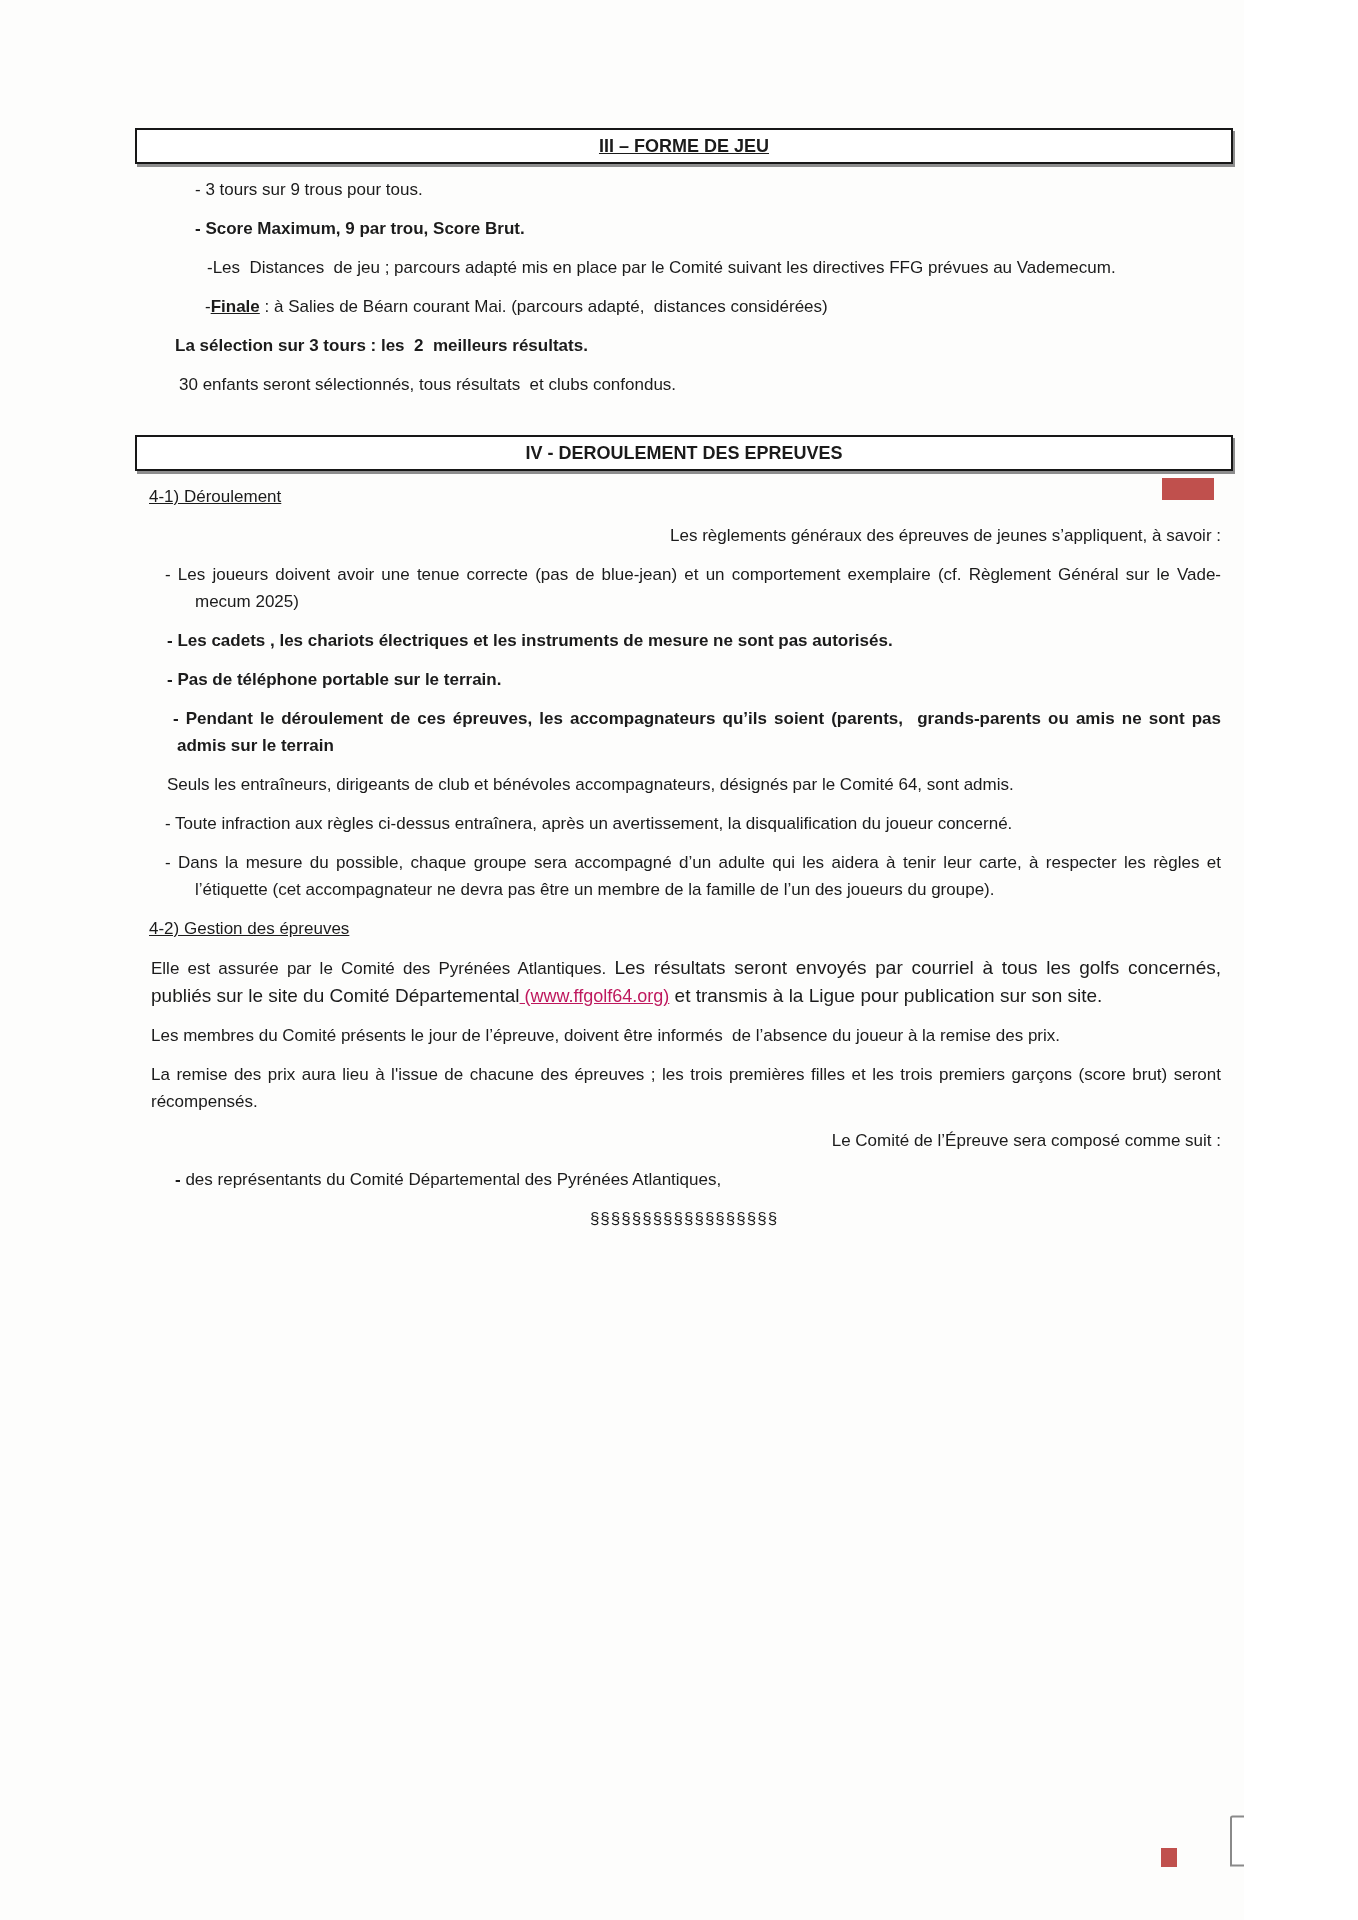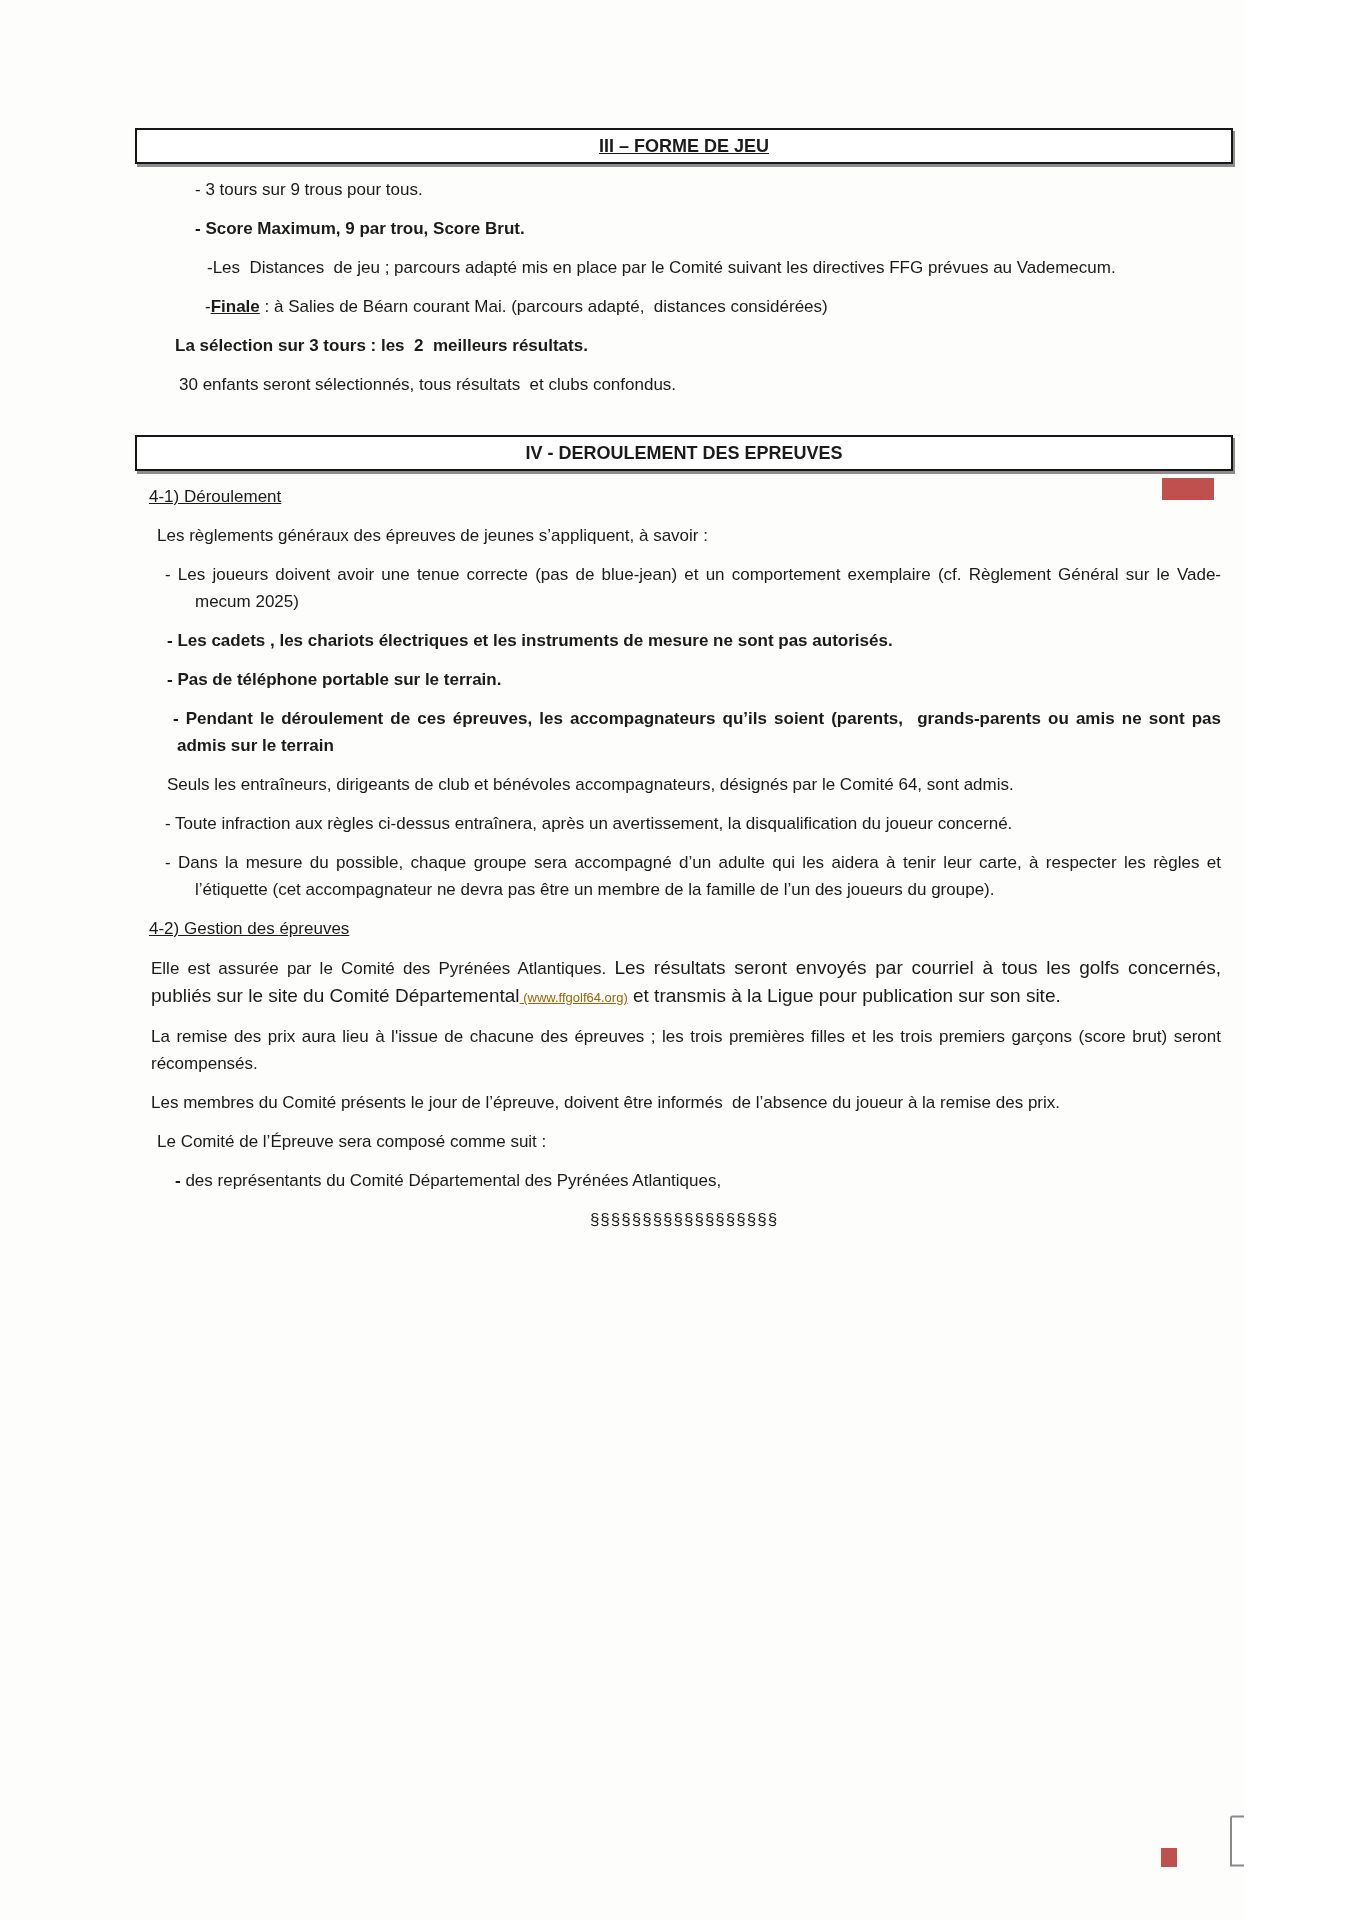--- a/index.html
+++ b/index.html
@@ -25,21 +25,21 @@
     font-size:18px;
   }
   .hbox.bold{font-weight:bold;}
   .hbox .u{text-decoration:underline;}
   .bold{font-weight:bold;}
   .just{text-align:justify;text-align-last:left;}
   .center{text-align:center;}
   .subhead{text-decoration:underline;}
   
   .i48{padding-left:48px;}
-  .i10{padding-left:10px;}
+  .i10{padding-left:10px;text-align:right;}
   .i2{padding-left:2px;}
   .i20{padding-left:20px;}
   .i28{padding-left:28px;}
   .i32{padding-left:32px;}
   .i4{padding-left:4px;}
   .hang-dist{padding-left:2px;text-indent:58px;}
   .hang-bul{padding-left:48px;text-indent:-30px;}
   .hang-pend{padding-left:30px;text-indent:-4px;}
   
   .mt-box3{margin-top:128px;}
@@ -65,21 +65,21 @@
   .mt-rem{margin-top:28px;}
   .mt-mem{margin-top:16px;}
   .mt-tir{margin-top:14px;}
   .mt-box6{margin-top:36px;}
   .mt-comp{margin-top:21px;}
   .mt-repr{margin-top:60px;}
   .mt-marks{margin-top:43px;}
   .finale-lbl{font-weight:bold;text-decoration:underline;}
   .gestion{font-size:17px;line-height:31px;}
   .gestion .big{font-size:19px;}
-  .gestion .lnk{font-size:13px;text-decoration:underline;color:#a16207;}
+  .gestion .lnk{font-size:18px;text-decoration:underline;color:#be185d;}
   .marks-line{font-size:18px;letter-spacing:1px;}
   .red-mark{position:absolute;}
   .red-mark.top{left:1162px;top:478px;width:52px;height:22px;}
   .red-mark.bottom{left:1161px;top:1848px;width:16px;height:19px;}
   .page-icon{position:absolute;left:1228px;top:1814px;}
 </style>
 </head>
 <body>
 
 <div class="page">
@@ -110,22 +110,22 @@
     <p class="i20 bold mt-tel">- Pas de téléphone portable sur le terrain.</p>
     <p class="hang-pend bold just mt-pend">- Pendant le déroulement de ces épreuves, les accompagnateurs qu’ils soient (parents, &nbsp;grands-parents ou amis ne sont pas admis sur le terrain</p>
     <p class="i20 just mt-seuls">Seuls les entraîneurs, dirigeants de club et bénévoles accompagnateurs, désignés par le Comité 64, sont admis.</p>
     <p class="hang-bul just mt-infr">- Toute infraction aux règles ci-dessus entraînera, après un avertissement, la disqualification du joueur concerné.</p>
     <p class="hang-bul just mt-mes">- Dans la mesure du possible, chaque groupe sera accompagné d’un adulte qui les aidera à tenir leur carte, à respecter les règles et l’étiquette (cet accompagnateur ne devra pas être un membre de la famille de l’un des joueurs du groupe).</p>
 
     <p class="i2 subhead mt-sub2">4-2) Gestion des épreuves</p>
     <p class="i4 just gestion mt-gest"><span>Elle est assurée par le Comité des Pyrénées Atlantiques. </span><span class="big">Les résultats seront envoyés par courriel à tous les golfs concernés, publiés sur le site du Comité Départemental</span><span class="lnk"> (www.ffgolf64.org)</span><span class="big"> et transmis à la Ligue pour publication sur son site.</span></p>
 
 
+    <p class="i4 just mt-mem">Les membres du Comité présents le jour de l’épreuve, doivent être informés &nbsp;de l’absence du joueur à la remise des prix.</p>
     <p class="i4 just mt-rem">La remise des prix aura lieu à l'issue de chacune des épreuves ; les trois premières filles et les trois premiers garçons (score brut) seront récompensés.</p>
-    <p class="i4 just mt-mem">Les membres du Comité présents le jour de l’épreuve, doivent être informés &nbsp;de l’absence du joueur à la remise des prix.</p>
 
 
     <p class="i10 mt-comp">Le Comité de l’Épreuve sera composé comme suit :</p>
     <p class="i28 mt-repr"><span class="bold">-</span><span> des représentants du Comité Départemental des Pyrénées Atlantiques,</span></p>
     <p class="center marks-line mt-marks">§§§§§§§§§§§§§§§§§§</p>
 
   </div>
 
   <div class="red-mark top" style="background-color: rgb(192, 80, 77);"></div>
   <div class="red-mark bottom" style="background-color: rgb(192, 80, 77);"></div>

